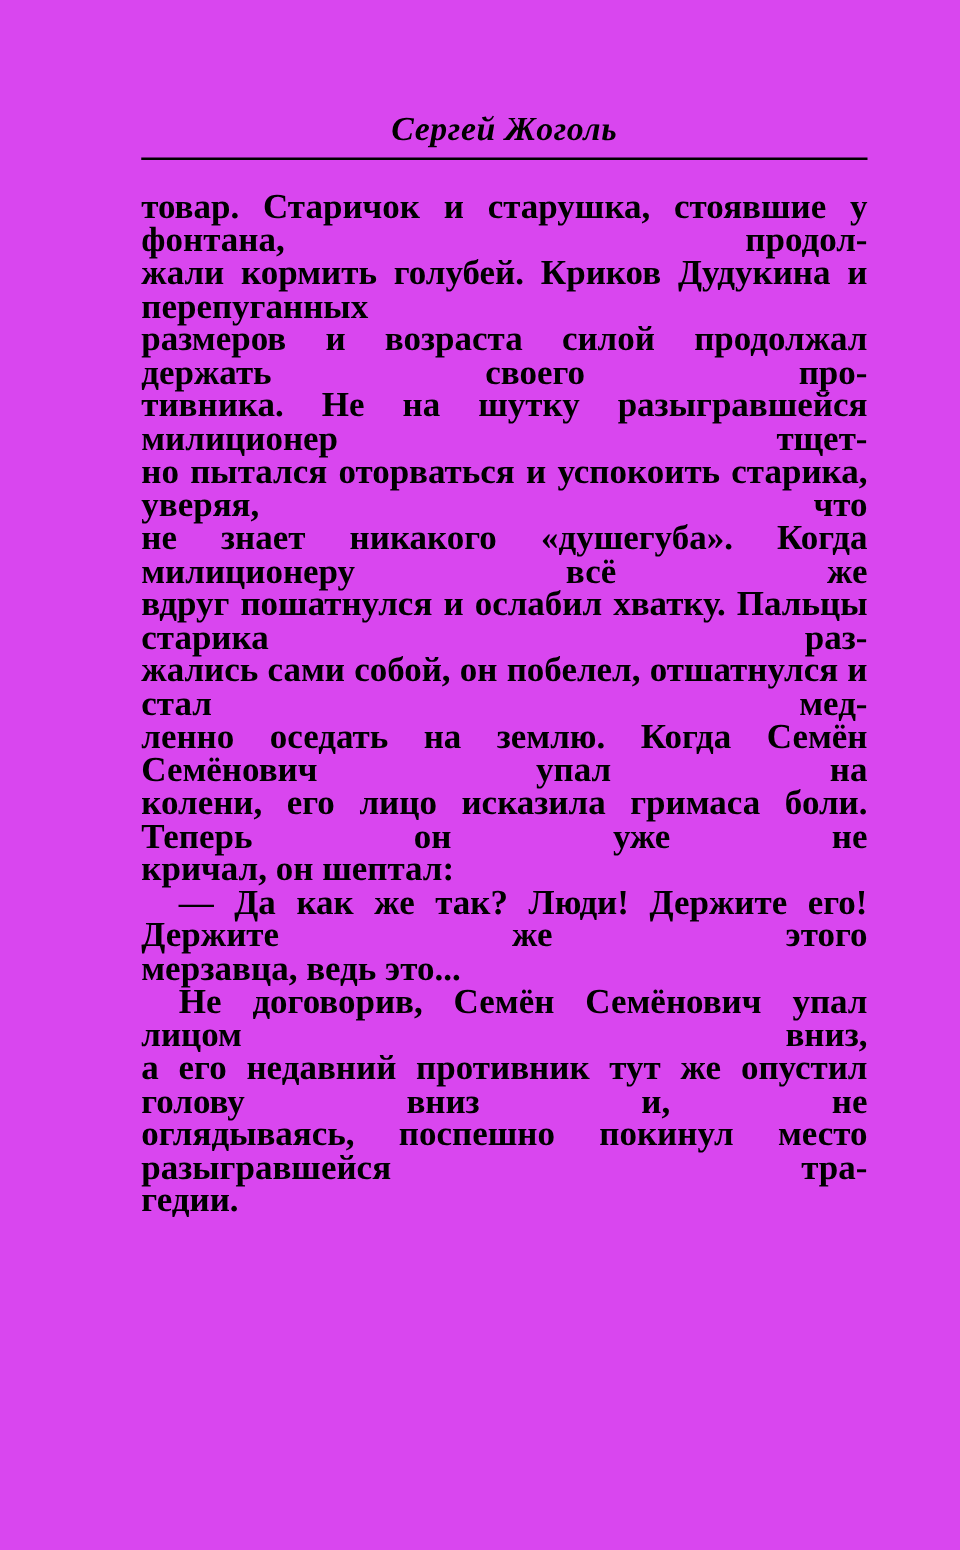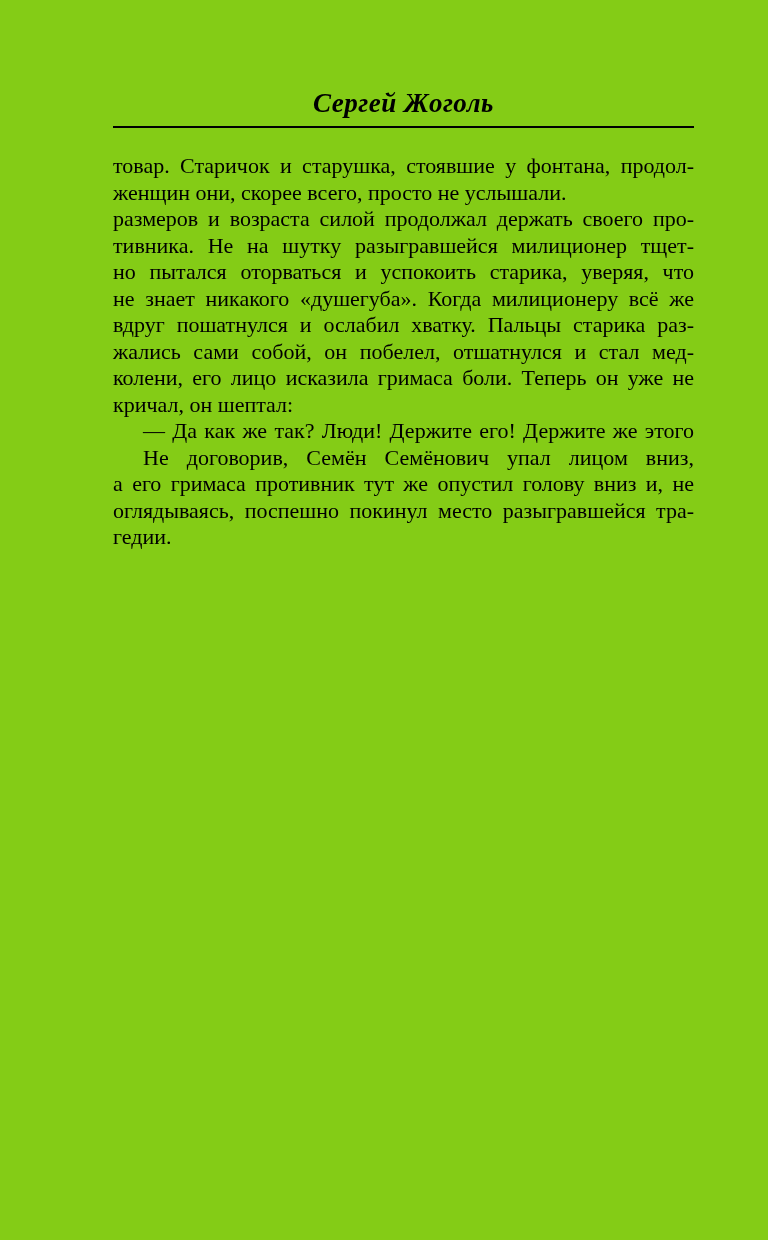--- a/index.html
+++ b/index.html
@@ -8,21 +8,21 @@
     height: 1240px;
     background: #ffffff;
     font-family: "Liberation Serif", serif;
     color: #000000;
     overflow: hidden;
   }
   .page {
     position: relative;
     width: 768px;
     height: 1240px;
-    background: #84cc16;
+    background: #d946ef;
   }
   .header {
     position: absolute;
     top: 88px;
     left: 113px;
     width: 581px;
     text-align: center;
   }
   .author {
     font-family: "Liberation Serif", serif;
@@ -36,23 +36,24 @@
     margin-top: 8px;
     width: 100%;
     height: 0;
     border-top: 2px solid #000000;
   }
   .body-text {
     position: absolute;
     top: 153px;
     left: 113px;
     width: 581px;
-    font-size: 22px;
+    font-size: 28px;
     line-height: 26.5px;
     font-family: "Liberation Serif", serif;
+    font-weight: bold;
   }
   .line {
     white-space: normal;
   }
   .line.j {
     text-align: justify;
     text-align-last: justify;
   }
   .line.indent {
     text-indent: 30px;
@@ -63,29 +64,31 @@
 
 <div class="page">
 
   <div class="header">
     <div class="author">Сергей Жоголь</div>
     <div class="rule"></div>
   </div>
 
   <div class="body-text">
     <div class="line j">товар. Старичок и старушка, стоявшие у фонтана, продол-</div>
-    <div class="line">женщин они, скорее всего, просто не услышали.</div>
+    <div class="line j">жали кормить голубей. Криков Дудукина и перепуганных</div>
     <div class="line j">размеров и возраста силой продолжал держать своего про-</div>
     <div class="line j">тивника. Не на шутку разыгравшейся милиционер тщет-</div>
     <div class="line j">но пытался оторваться и успокоить старика, уверяя, что</div>
     <div class="line j">не знает никакого «душегуба». Когда милиционеру всё же</div>
     <div class="line j">вдруг пошатнулся и ослабил хватку. Пальцы старика раз-</div>
     <div class="line j">жались сами собой, он побелел, отшатнулся и стал мед-</div>
+    <div class="line j">ленно оседать на землю. Когда Семён Семёнович упал на</div>
     <div class="line j">колени, его лицо исказила гримаса боли. Теперь он уже не</div>
     <div class="line">кричал, он шептал:</div>
     <div class="line j indent">— Да как же так? Люди! Держите его! Держите же этого</div>
+    <div class="line">мерзавца, ведь это...</div>
     <div class="line j indent">Не договорив, Семён Семёнович упал лицом вниз,</div>
-    <div class="line j">а его гримаса противник тут же опустил голову вниз и, не</div>
+    <div class="line j">а его недавний противник тут же опустил голову вниз и, не</div>
     <div class="line j">оглядываясь, поспешно покинул место разыгравшейся тра-</div>
     <div class="line">гедии.</div>
   </div>
 
 </div>
 
 </body></html>

